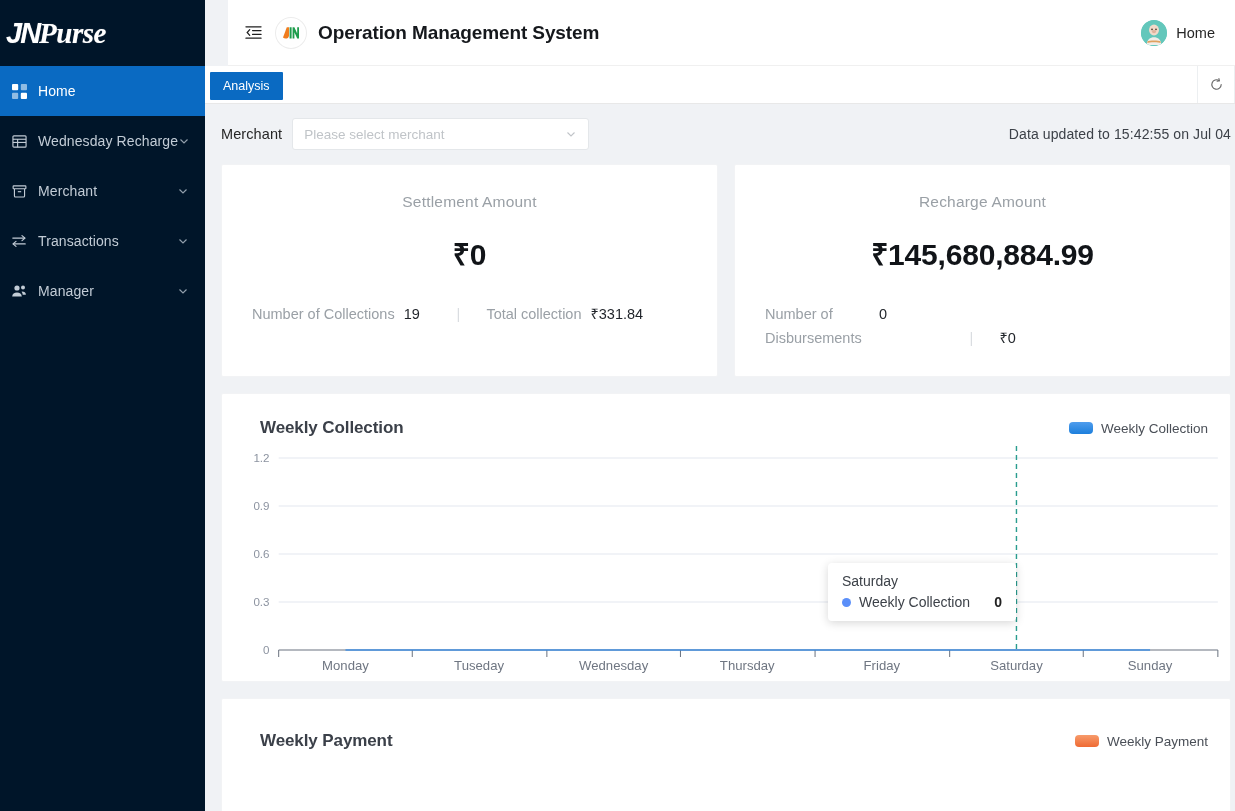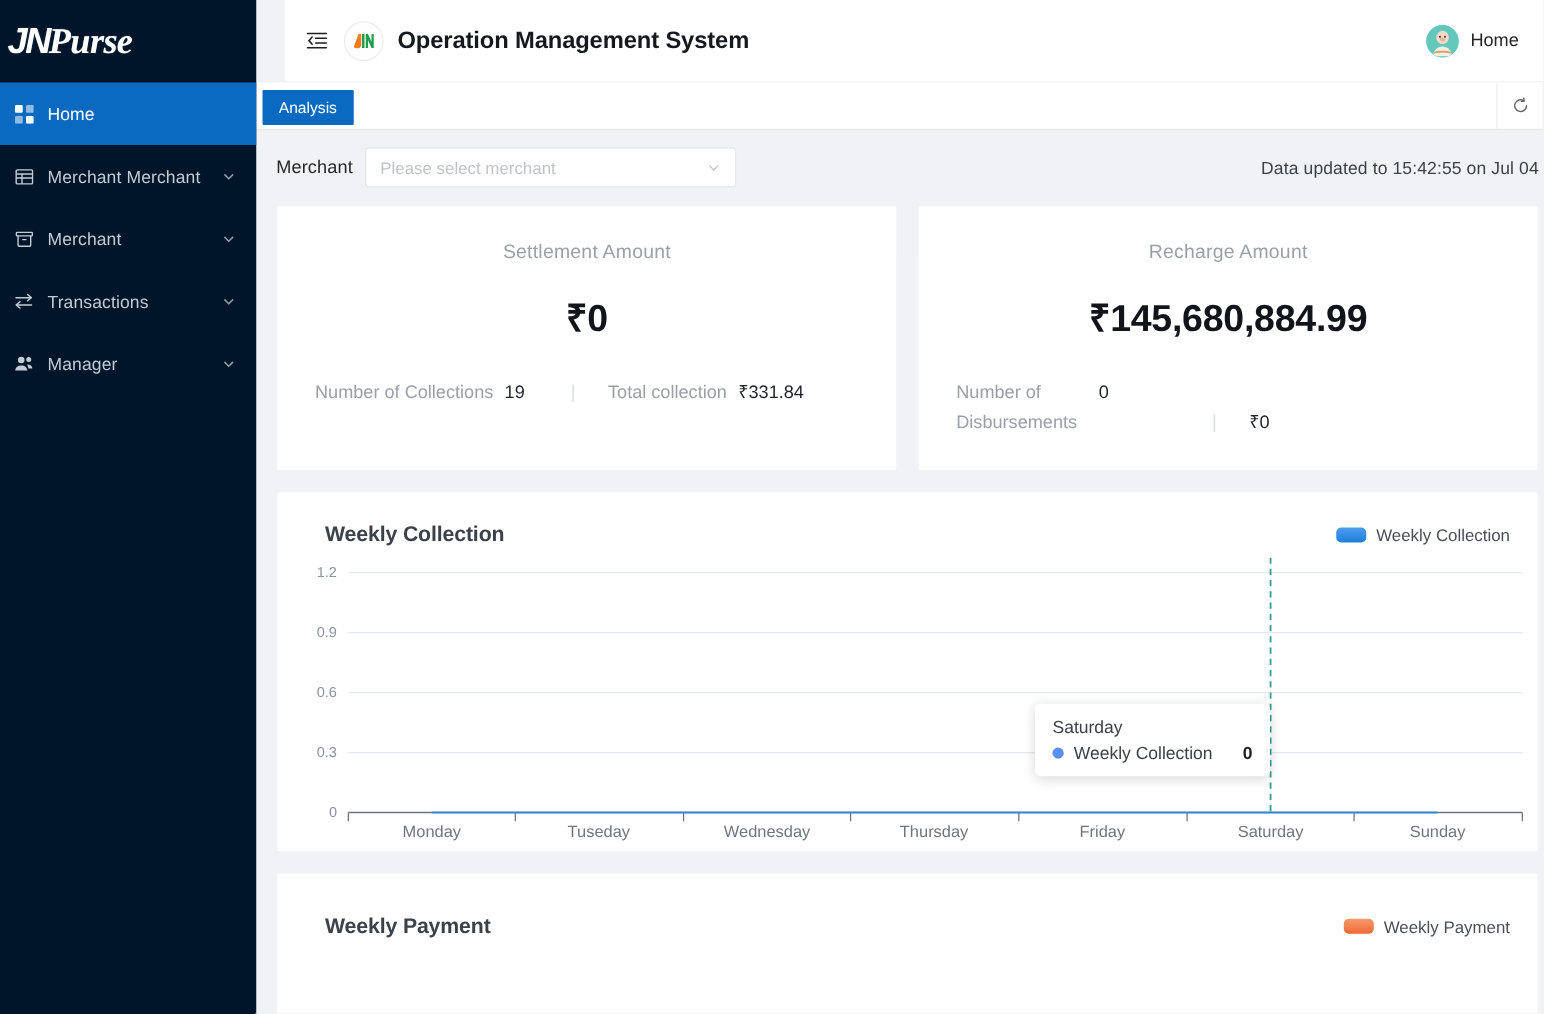--- a/index.html
+++ b/index.html
@@ -277,21 +277,21 @@
 
       <div class="nav-item">
         <span class="ico">
           <svg width="15" height="15" viewBox="0 0 16 16" fill="none" stroke="currentColor" stroke-width="1.2">
               <rect x="1" y="2" width="14" height="12" rx="1"></rect>
               <line x1="1" y1="5.6" x2="15" y2="5.6"></line>
               <line x1="1" y1="9" x2="15" y2="9"></line>
               <line x1="6" y1="5.6" x2="6" y2="14"></line>
             </svg>
         </span>
-        <span class="nav-label">Merchant Merchant</span>
+        <span class="nav-label">Wednesday Recharge</span>
         <svg class="chev" viewBox="0 0 12 12" fill="none" stroke="currentColor" stroke-width="1.2">
             <polyline points="2.5,4.5 6,8 9.5,4.5"></polyline>
           </svg>
       </div>
 
       <div class="nav-item">
         <span class="ico">
           <svg width="15" height="15" viewBox="0 0 16 16" fill="none" stroke="currentColor" stroke-width="1.2">
               <rect x="1.2" y="2" width="13.6" height="3" rx=".6"></rect>
               <path d="M2.6 5.2v7.6a1 1 0 0 0 1 1h8.8a1 1 0 0 0 1-1V5.2"></path>

